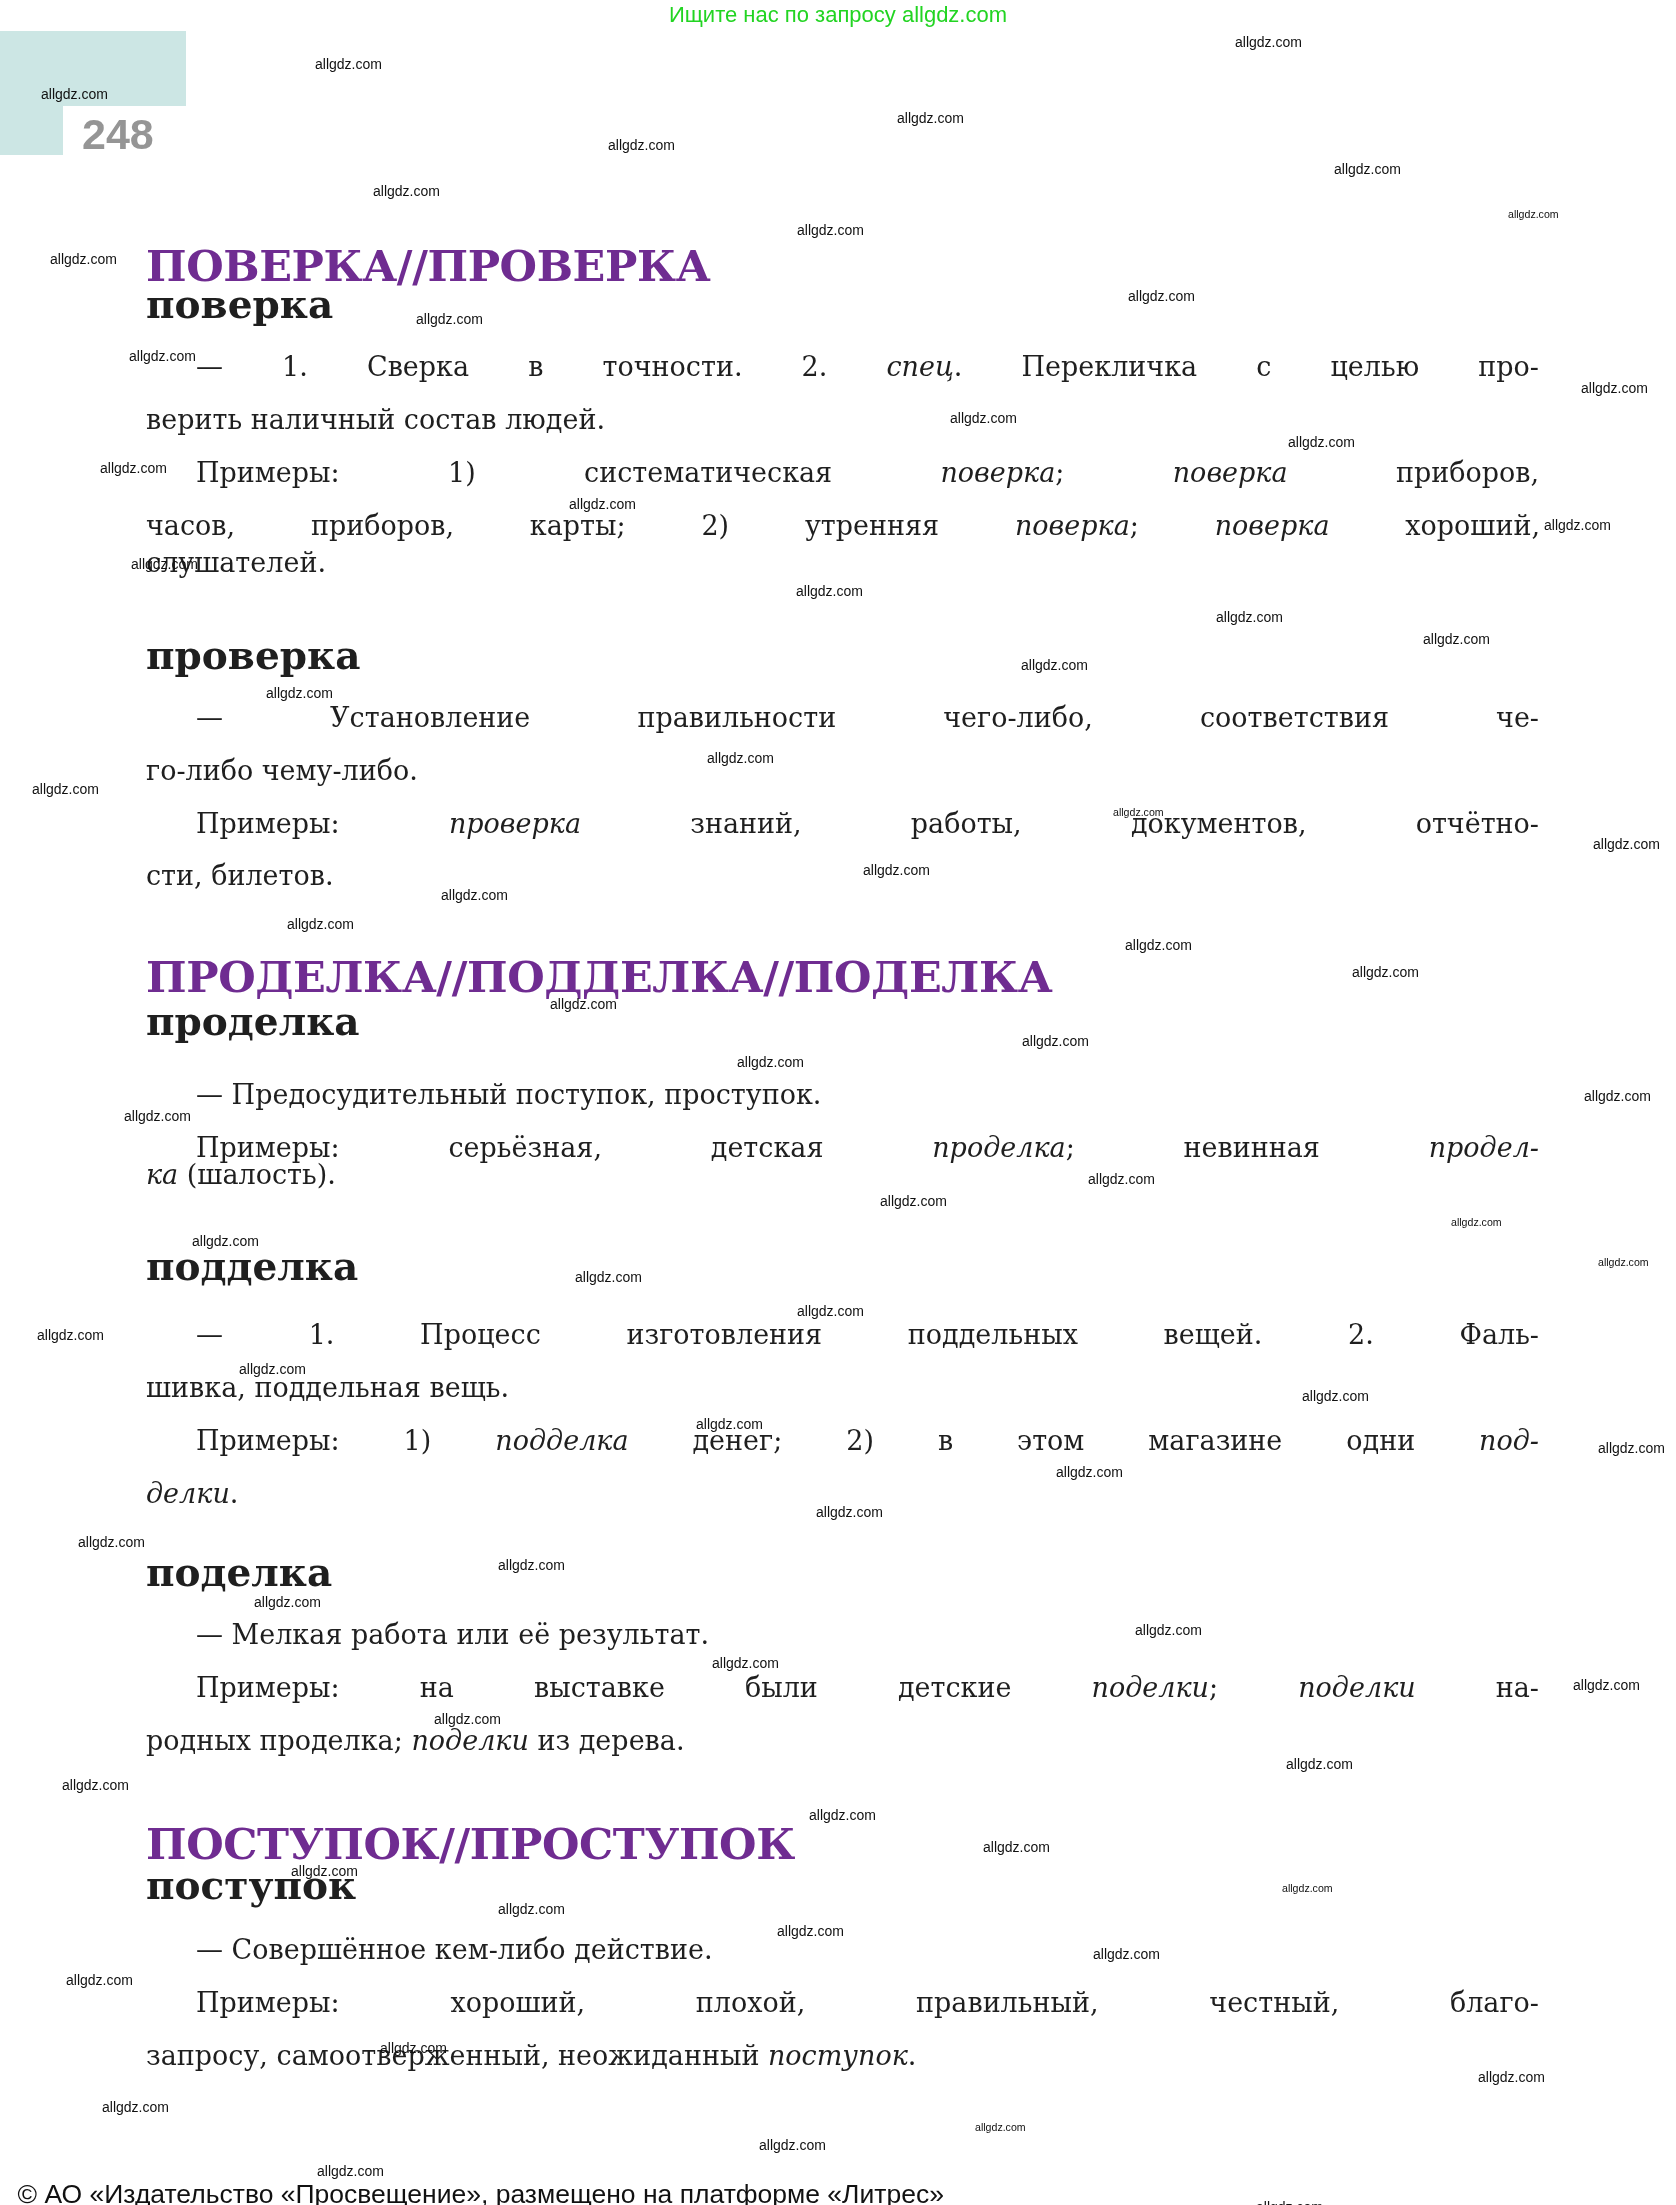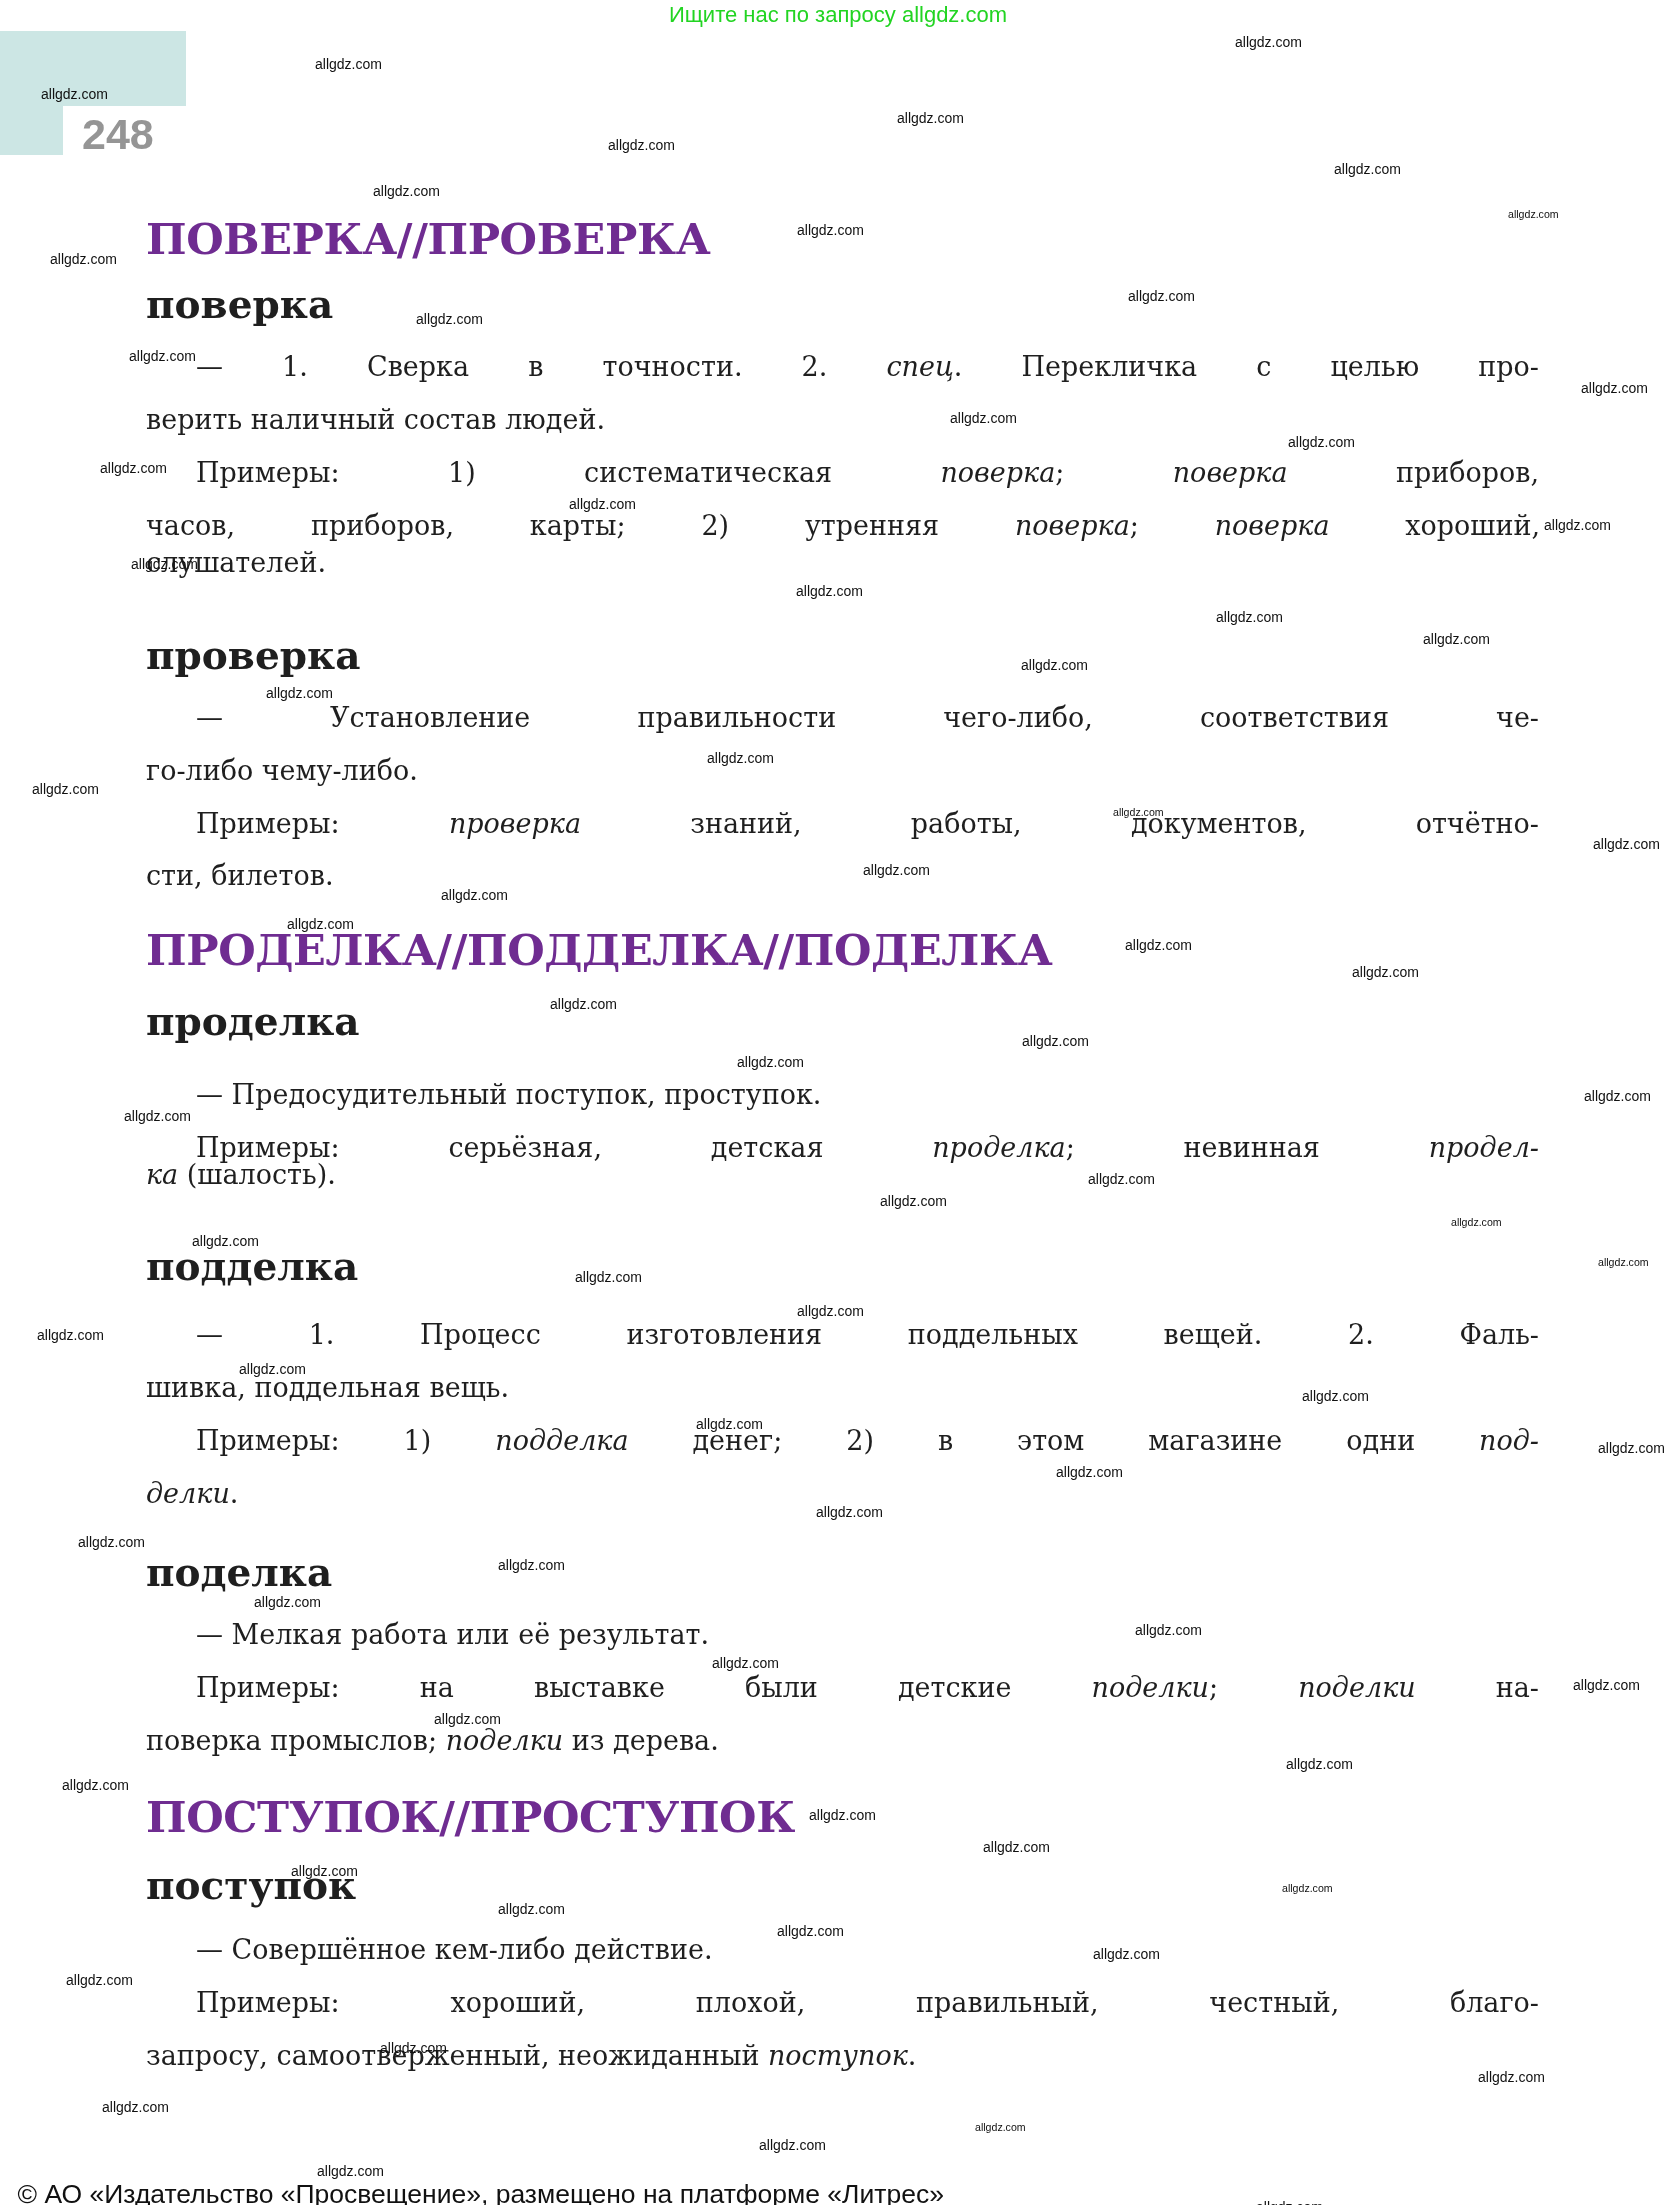--- a/index.html
+++ b/index.html
@@ -6,21 +6,21 @@
   body { width:1676px; height:2256px; position:relative; overflow:hidden;
          font-family:"DejaVu Serif", "Liberation Serif", serif; color:#1f1f1f; }
   .abs { position:absolute; white-space:nowrap; }
   .top-banner { left:0; width:1676px; top:0; text-align:center; color:#22d422;
                 font-family:"Liberation Sans", sans-serif; font-size:22px; line-height:29px; }
   .page-box-a { position:absolute; left:0; top:31px; width:186px; height:75px; background:#cce6e4; }
   .page-box-b { position:absolute; left:0; top:106px; width:63px; height:49px; background:#cce6e4; }
   .page-num { left:82px; top:110px; font-family:"Liberation Sans", sans-serif; font-weight:bold;
               font-size:43px; color:#959595; line-height:49px; }
   .h-group { left:146px; font-weight:bold; color:#6f2c91; font-size:43px; line-height:49px;
-             letter-spacing:-0.4px; }
+             letter-spacing:-0.4px;margin-top:27px; }
   .h-word { left:146px; font-weight:bold; color:#1f1f1f; font-size:39px; line-height:44px; }
   .line { font-size:27px; line-height:46px; color:#1f1f1f; }
   .l0 { left:146px; }
   .l1 { left:196px; }
   .just { width:1394px; text-align:justify; text-align-last:justify; }
   .just1 { width:1343px; text-align:justify; text-align-last:justify; }
   i { font-style:italic; }
   .wm { position:absolute; font-family:"Liberation Sans", sans-serif; color:#111; font-size:14px;
         white-space:nowrap; line-height:16px; }
   .wm.sm { font-size:10.6px; }
@@ -60,21 +60,21 @@
 
 <div class="abs h-word" style="top:1244px">подделка</div>
 <div class="abs line l1 just1" style="top:1312px"><span>— 1. Процесс изготовления поддельных вещей. 2. Фаль-</span></div>
 <div class="abs line l0" style="top:1365px"><span>шивка, поддельная вещь.</span></div>
 <div class="abs line l1 just1" style="top:1418px"><span>Примеры: 1) </span><i>подделка</i><span> денег; 2) в этом магазине одни </span><i>под-</i></div>
 <div class="abs line l0" style="top:1471px"><i>делки</i><span>.</span></div>
 
 <div class="abs h-word" style="top:1550px">поделка</div>
 <div class="abs line l1" style="top:1612px"><span>— Мелкая работа или её результат.</span></div>
 <div class="abs line l1 just1" style="top:1665px"><span>Примеры: на выставке были детские </span><i>поделки</i><span>; </span><i>поделки</i><span> на-</span></div>
-<div class="abs line l0" style="top:1718px"><span>поверка промыслов; </span><i>поделки</i><span> из дерева.</span></div>
+<div class="abs line l0" style="top:1718px"><span>родных проделка; </span><i>поделки</i><span> из дерева.</span></div>
 
 <div class="abs h-group" style="top:1793px">ПОСТУПОК//ПРОСТУПОК</div>
 
 <div class="abs h-word" style="top:1863px">поступок</div>
 <div class="abs line l1" style="top:1927px"><span>— Совершённое кем-либо действие.</span></div>
 <div class="abs line l1 just1" style="top:1980px"><span>Примеры: хороший, плохой, правильный, честный, благо-</span></div>
 <div class="abs line l0" style="top:2033px"><span>запросу, самоотверженный, неожиданный </span><i>поступок</i><span>.</span></div>
 
 <div class="wm" style="left:315px;top:56px">allgdz.com</div>
 <div class="wm" style="left:41px;top:86px">allgdz.com</div>

